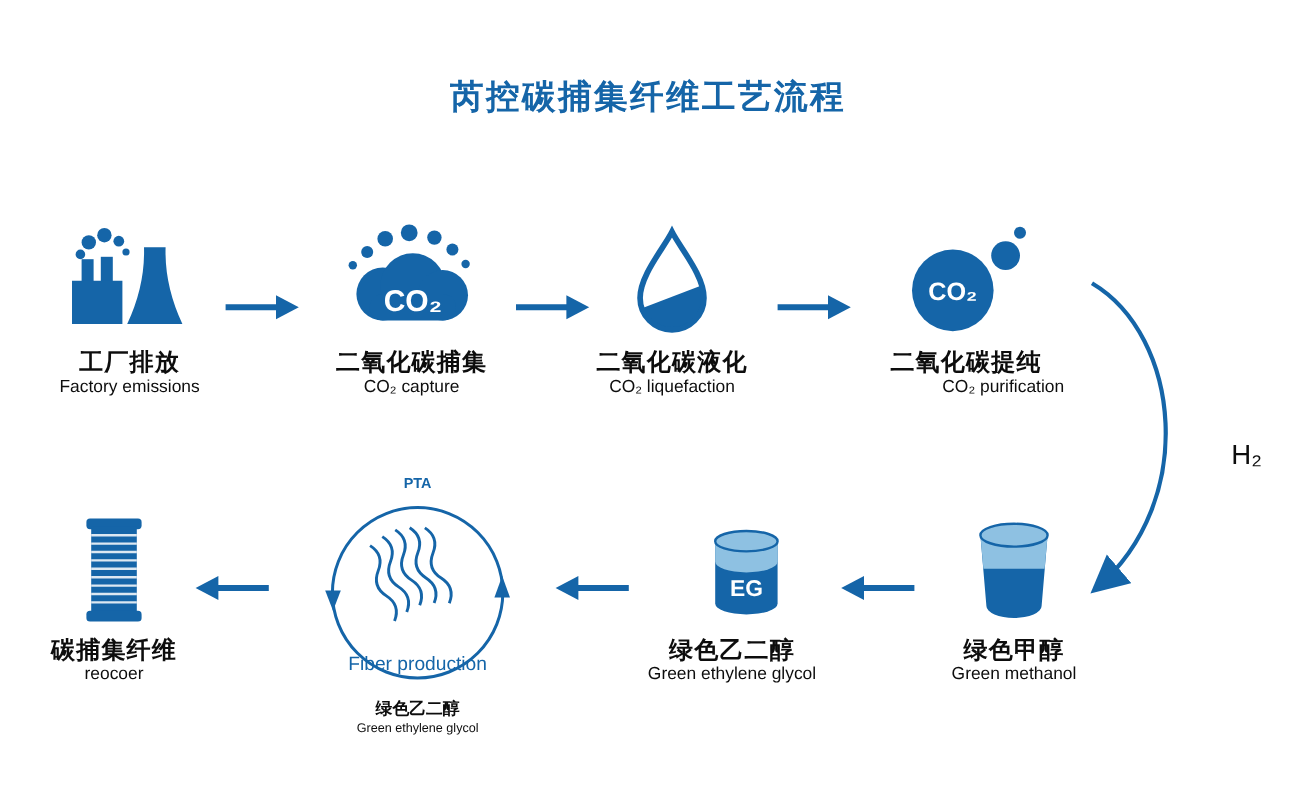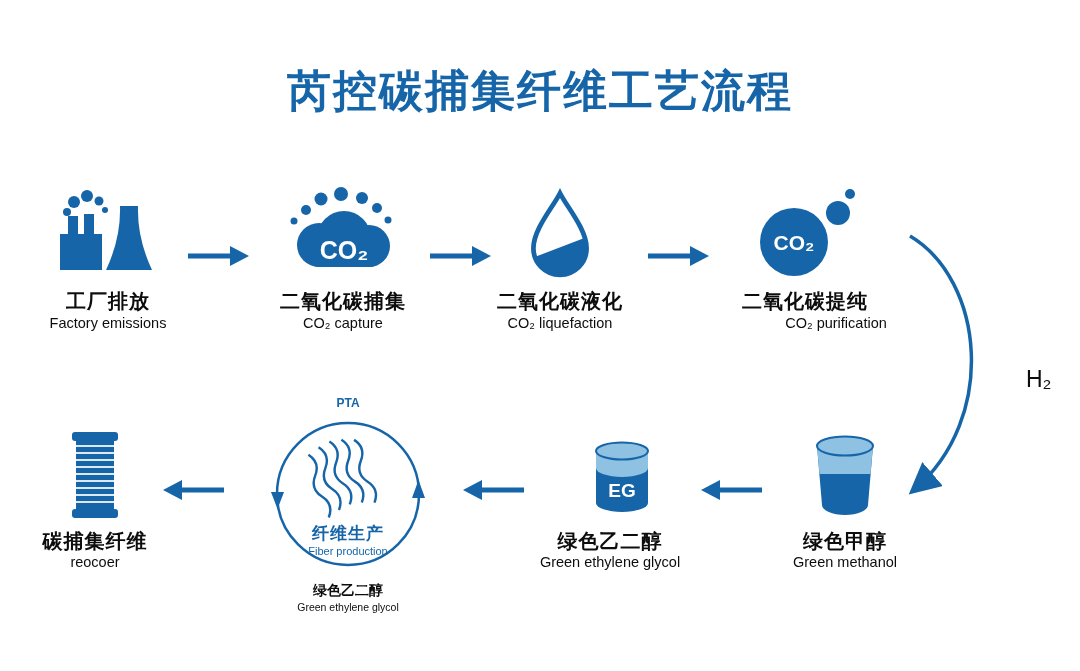--- a/index.html
+++ b/index.html
@@ -2,29 +2,29 @@
 <html style="--primary: #1565a8; --light: #8ec1e2; --ink: #0d0d0d; --background: #ffffff;"><head>
 <meta charset="utf-8">
 <style>
   * { margin:0; padding:0; box-sizing:border-box; }
   :root { --primary:#1565a8; --light:#8ec1e2; --ink:#0d0d0d; }
   html,body { background:#fff; }
   body { font-family:"Liberation Sans","DejaVu Sans",sans-serif; }
   .canvas { position:relative; width:1080px; height:671px; background:#fff; overflow:hidden; }
   .abs { position:absolute; }
   .title { position:absolute; top:62px; left:0; width:100%; text-align:center;
-           font-size:44px; font-weight:800; color:var(--primary); letter-spacing:2px; }
+           font-size:28px; font-weight:800; color:var(--primary); letter-spacing:2px; }
   .zh { position:absolute; width:240px; text-align:center; font-size:20px; font-weight:700;
         color:var(--ink); letter-spacing:1px; }
   .en { position:absolute; width:240px; text-align:center; font-size:14.5px; color:var(--ink); }
   .pta { position:absolute; width:100px; text-align:center; font-size:12px; font-weight:600;
          color:var(--primary); }
   .inner-zh { position:absolute; width:160px; text-align:center; font-size:17px; font-weight:700;
               color:var(--primary); letter-spacing:1px; }
-  .inner-en { position:absolute; width:160px; text-align:center; font-size:11px; color:var(--primary); }
+  .inner-en { position:absolute; width:160px; text-align:center; font-size:16px; color:var(--primary); }
   .below-zh { position:absolute; width:240px; text-align:center; font-size:14px; font-weight:700; color:var(--ink); }
   .below-en { position:absolute; width:240px; text-align:center; font-size:10.5px; color:var(--ink); }
   .h2 { position:absolute; font-size:23px; color:var(--ink); font-weight:400; }
   svg { display:block; overflow:visible; }
   .fillp { fill:var(--primary); }
   .strokep { stroke:var(--primary); fill:none; }
 </style>
 </head>
 <body>
 
@@ -173,21 +173,20 @@
       <polygon points="3,78 16,78 9.5,95" class="fillp"></polygon>
       <polygon points="144,84 157,84 150.5,66" class="fillp"></polygon>
       <g transform="rotate(-18 80 72)" class="strokep" style="stroke-width:2.4">
         <path d="M52,30 q9,11 0,22 q-9,11 0,22 q9,11 0,22"></path>
         <path d="M64,26 q9,11 0,22 q-9,11 0,22 q9,11 0,22"></path>
         <path d="M76,24 q9,11 0,22 q-9,11 0,22 q9,11 0,22"></path>
         <path d="M88,26 q9,11 0,22 q-9,11 0,22 q9,11 0,22"></path>
         <path d="M100,30 q9,11 0,22 q-9,11 0,22 q9,11 0,22"></path>
       </g>
     </svg>
-    <div class="inner-zh" style="left:0; top:108px;">纤维生产</div>
     <div class="inner-en" style="left:0; top:131px;">Fiber production</div>
   </div>
   <div class="below-zh" style="left:228px; top:582px;">绿色乙二醇</div>
   <div class="below-en" style="left:228px; top:601px;">Green ethylene glycol</div>
 
   <div class="abs" style="left:160px; top:477px;">
     <svg width="66" height="26" viewBox="0 0 66 26">
       <line x1="20" y1="13" x2="64" y2="13" class="strokep" style="stroke-width:5"></line>
       <polygon points="22,3 3,13 22,23" class="fillp"></polygon>
     </svg>

